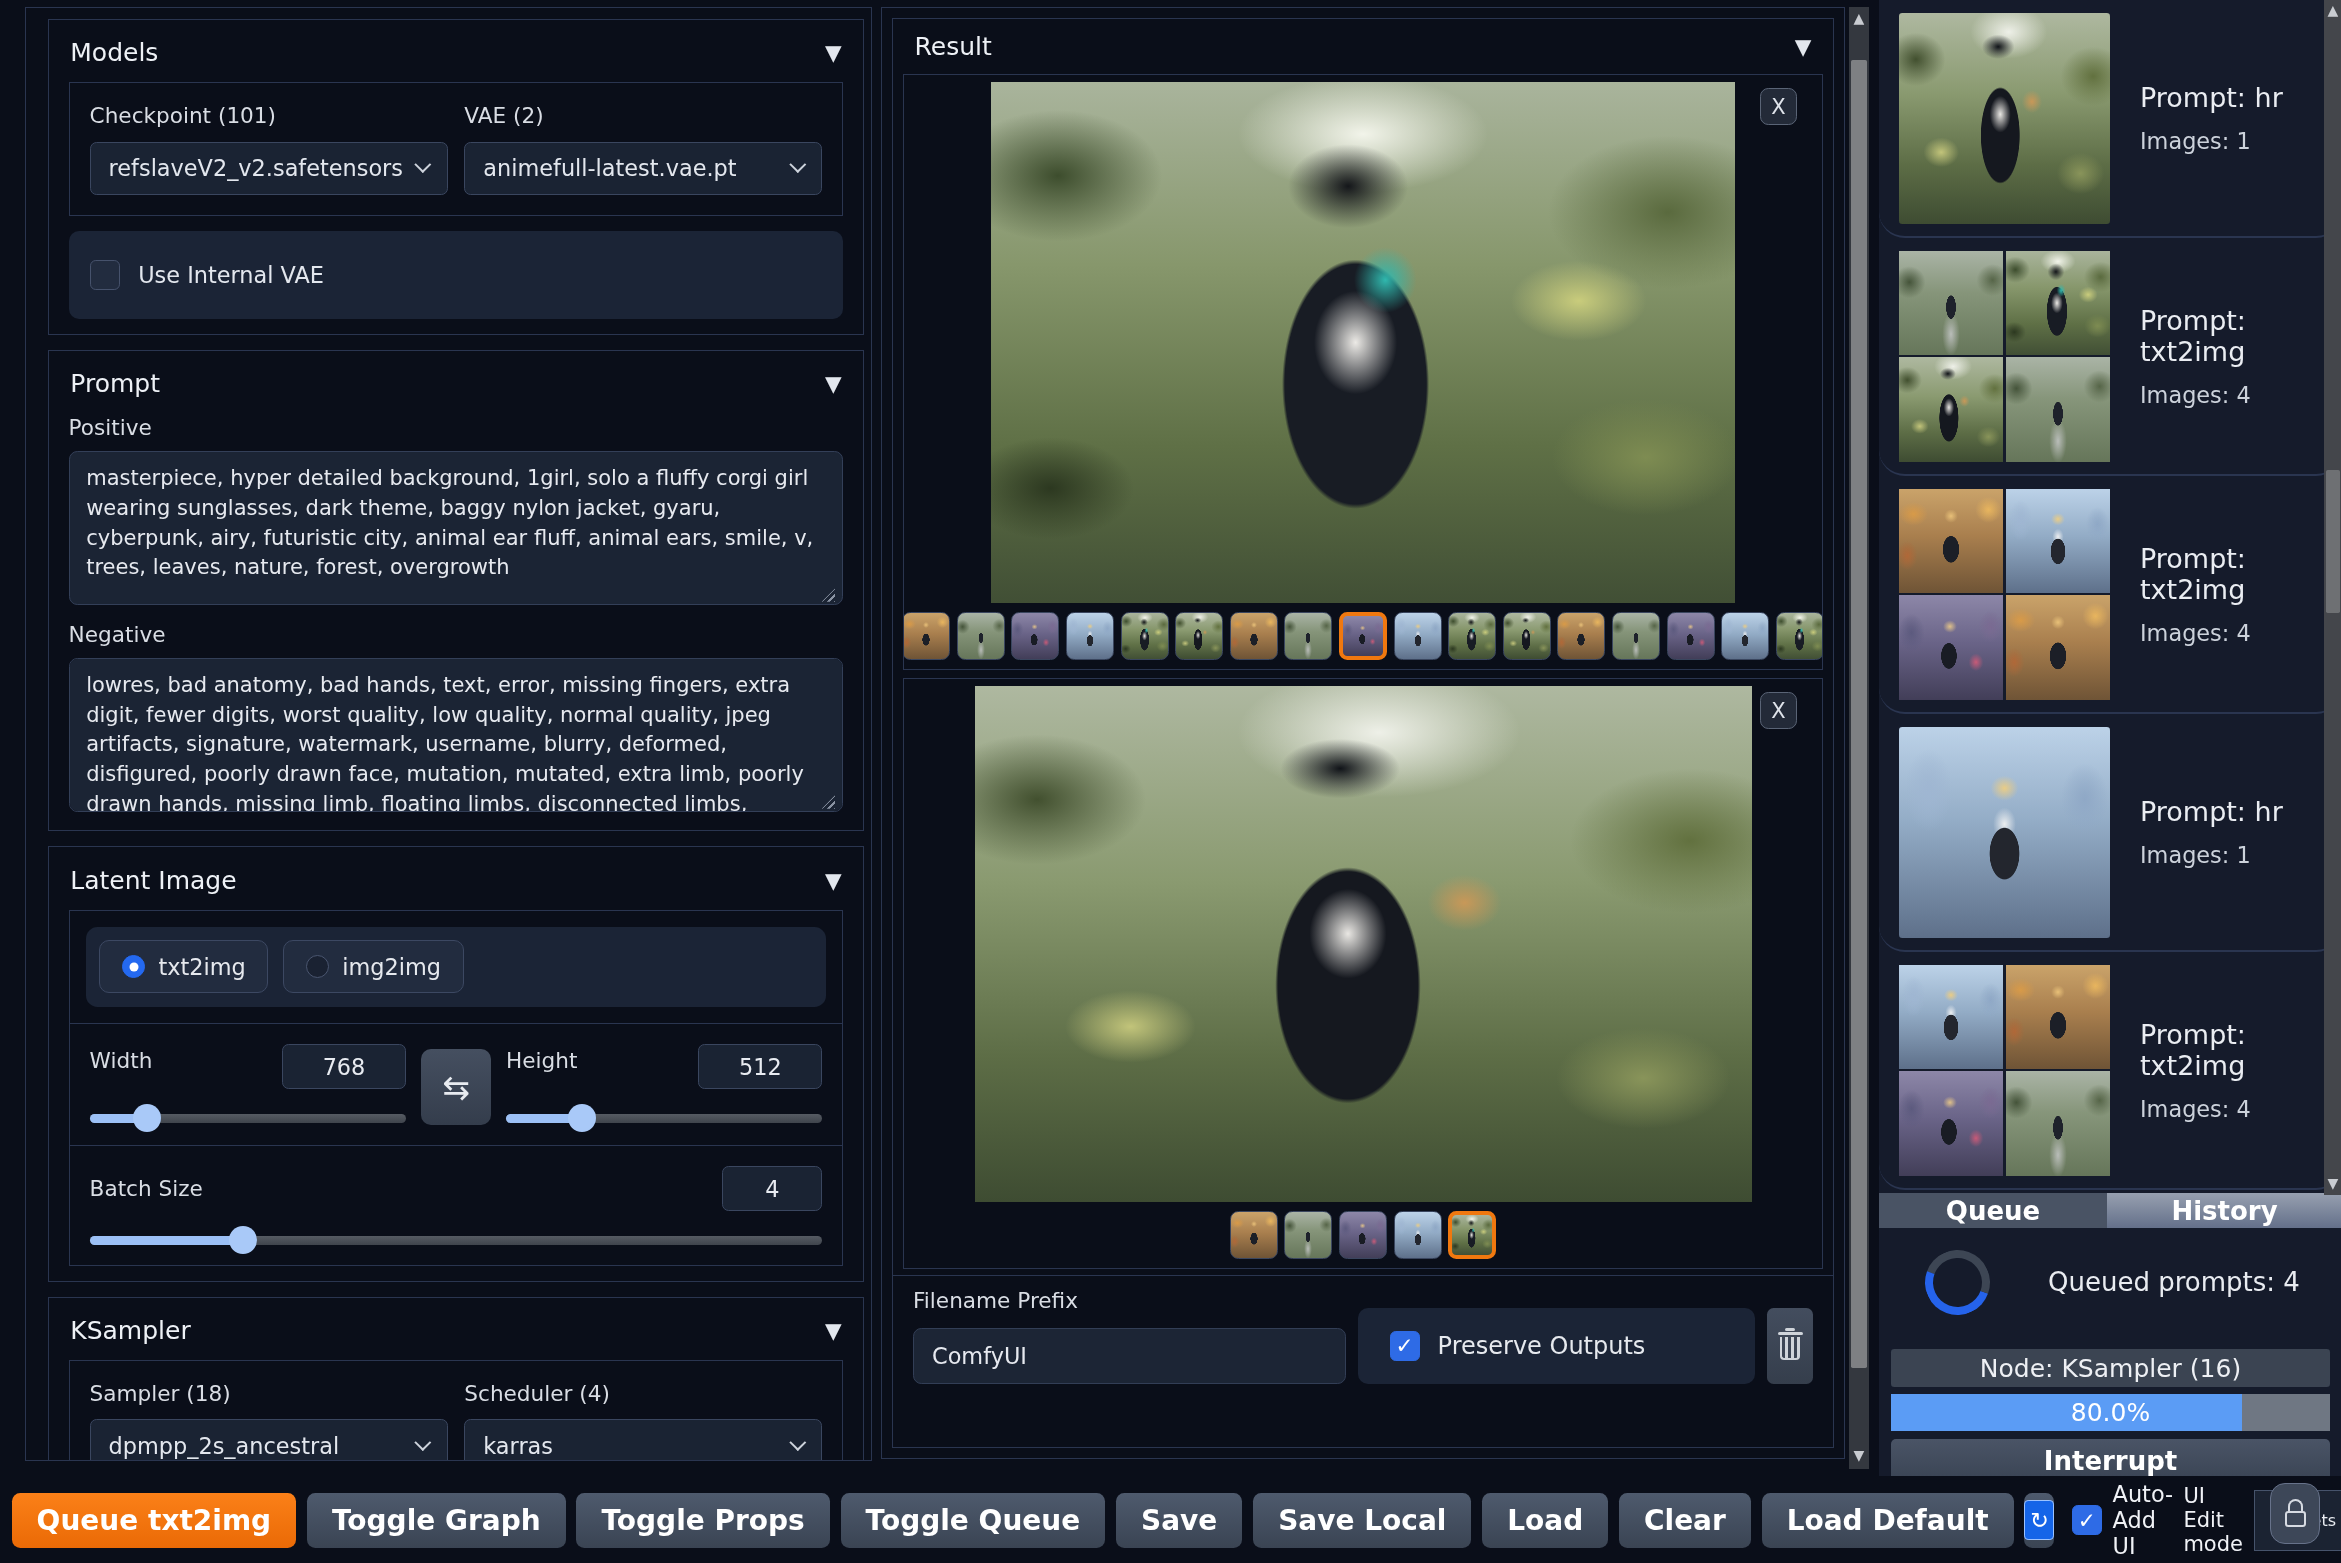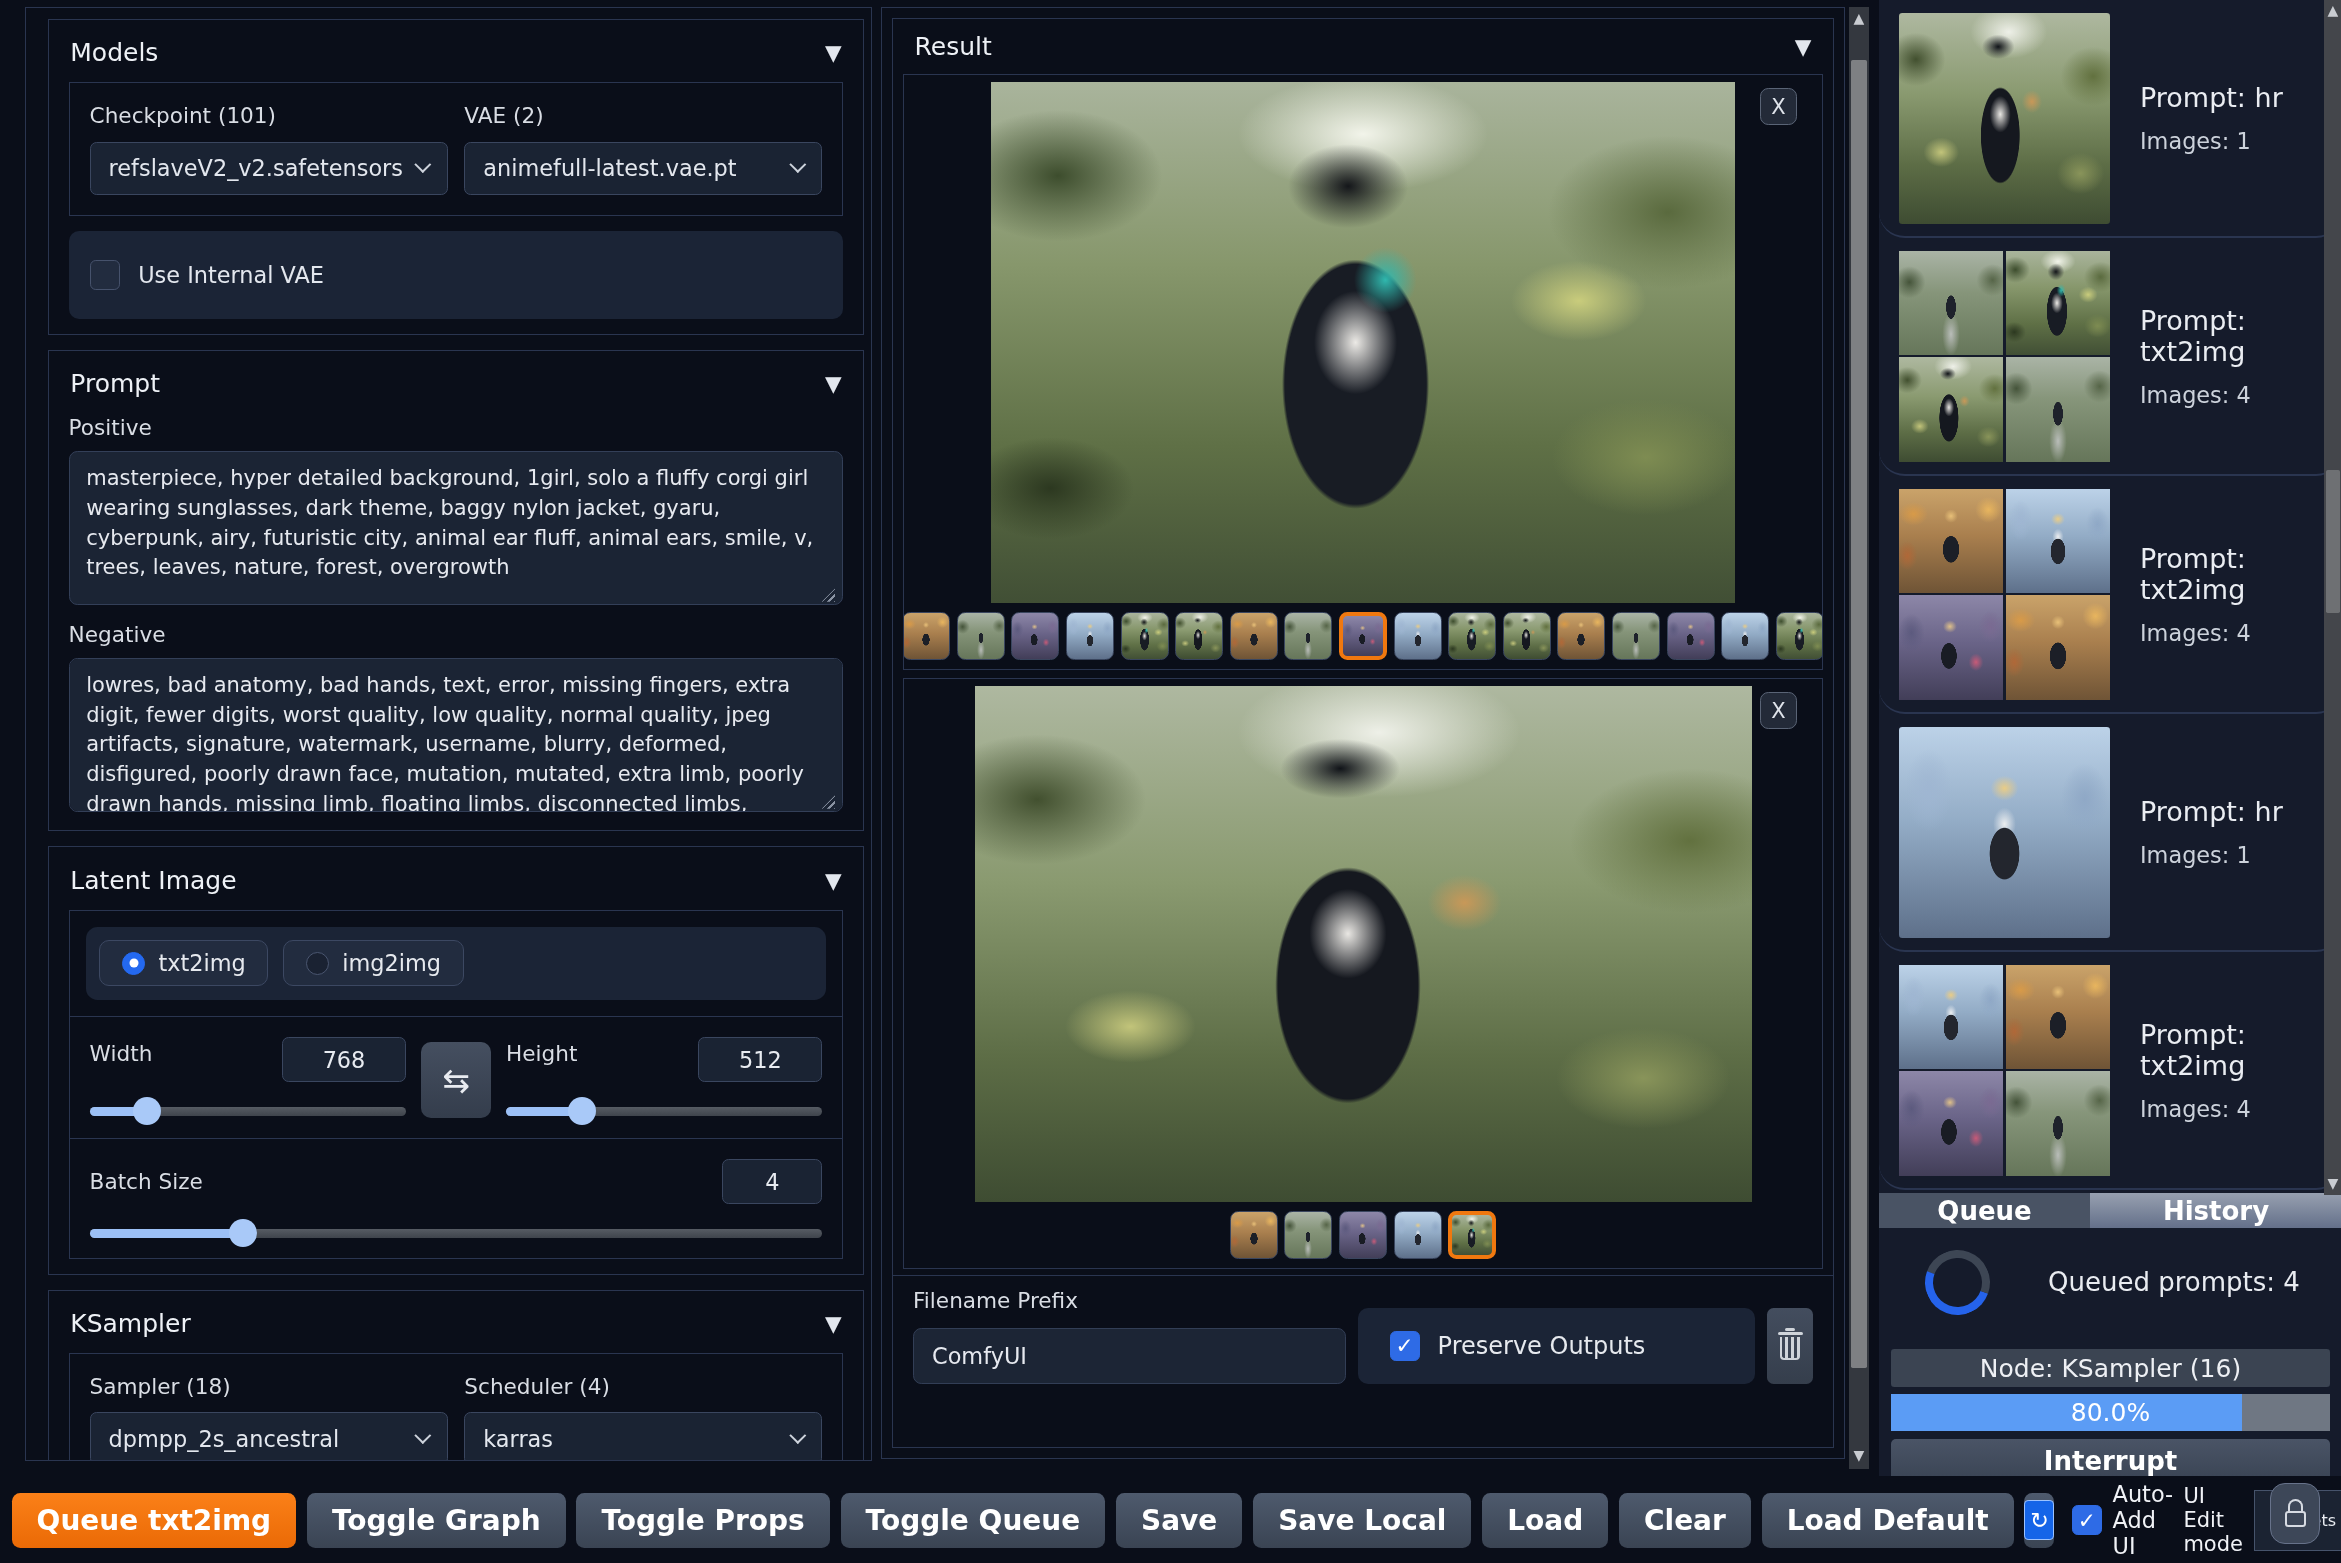--- a/index.html
+++ b/index.html
@@ -39,21 +39,21 @@
   #left-panel{position:absolute;left:25px;top:6.6px;width:847px;height:1454px;border:1.7px solid var(--border);
     padding-top:11.6px;overflow:hidden;}
   .two-col{display:flex;gap:16.6px;padding:20px;}
   .col{flex:1;min-width:0;}
   .col .lab{display:block;margin-bottom:13.3px;}
   .vae-box{margin-top:15px;height:88px;background:var(--box-bg);border-radius:10px;display:flex;align-items:center;
     gap:18px;padding:0 21.6px;font-size:22.4px;color:#e3e7ee;}
   .radio-wrap{padding:16.6px;}
   .radio-box{background:var(--box-bg);border-radius:11.6px;padding:13.3px;display:flex;gap:15px;}
   .pill{display:flex;align-items:center;gap:13.3px;background:#222c3f;border:1.7px solid #3c4862;border-radius:10px;
-    height:46px;padding:0 21.6px;font-size:22.4px;color:#e6e9ee;cursor:pointer;}
+    height:53px;padding:0 21.6px;font-size:22.4px;color:#e6e9ee;cursor:pointer;}
   .radio{width:23px;height:23px;border-radius:50%;background:#1a2232;border:1.7px solid #4a5670;}
   .radio.on{background:#2469f0;border-color:#2469f0;position:relative;}
   .radio.on::after{content:"";position:absolute;left:50%;top:50%;transform:translate(-50%,-50%);
     width:9px;height:9px;border-radius:50%;background:#fff;}
   .wh-row{display:flex;gap:15px;padding:20px;align-items:flex-start;}
   .swap-btn{width:70px;height:76px;border-radius:10px;background:linear-gradient(180deg,#454f60,#343d4c);
     display:flex;align-items:center;justify-content:center;font-size:33px;color:#e8ebf0;flex:0 0 auto;margin-top:5px;cursor:pointer;}
 
   
   #mid-panel{position:absolute;left:881px;top:6.6px;width:964px;height:1452px;border:1.7px solid var(--border);}
@@ -90,21 +90,21 @@
   
   #right-panel{position:absolute;left:1879px;top:0;width:463px;height:1476px;background:var(--panel-bg);}
   #entries{height:1193px;overflow:hidden;}
   .h-entry{display:flex;align-items:center;gap:30px;height:238px;padding:13.3px 8.3px 13.3px 20px;border-bottom:2.5px solid var(--border);border-radius:26px;}
   .h-thumb{width:211px;height:211px;border-radius:3.3px;flex:0 0 auto;cursor:pointer;}
   .h-quad{width:211px;height:211px;display:grid;grid-template-columns:1fr 1fr;grid-template-rows:1fr 1fr;gap:2.5px;flex:0 0 auto;cursor:pointer;}
   .h-meta{display:flex;flex-direction:column;gap:15px;}
   .h-prompt{font-size:27px;color:#eaedf2;}
   .h-images{font-size:22.4px;color:#ccd2db;}
   #tabbar{display:flex;height:35px;}
-  #tab-queue{width:211px;background:#495364;display:flex;align-items:center;justify-content:center;
+  #tab-queue{width:228px;background:#495364;display:flex;align-items:center;justify-content:center;
     font-size:26px;font-weight:700;color:#fff;cursor:pointer;}
   #tab-history{flex:1;background:linear-gradient(180deg,#97a0b0,#64708a);display:flex;align-items:center;justify-content:center;
     font-size:26px;font-weight:700;color:#fff;cursor:pointer;}
   #queue-status{display:flex;align-items:center;padding:21.6px 16.6px 16.6px 46px;gap:58px;}
   .spinner{width:65px;height:65px;border-radius:50%;border:8.3px solid #3d4654;border-bottom-color:#2563eb;
     border-left-color:#2563eb;transform:rotate(-25deg);flex:0 0 auto;}
   .queued-text{font-size:26px;color:#e9ecf1;}
   .node-bar{margin:18px 11.6px 0;height:38px;background:#3b4452;border-radius:3.3px;display:flex;align-items:center;
     justify-content:center;font-size:25px;color:#eef0f4;}
   .progress{position:relative;margin:6.6px 11.6px 0;height:37px;background:#6f7783;overflow:hidden;}

